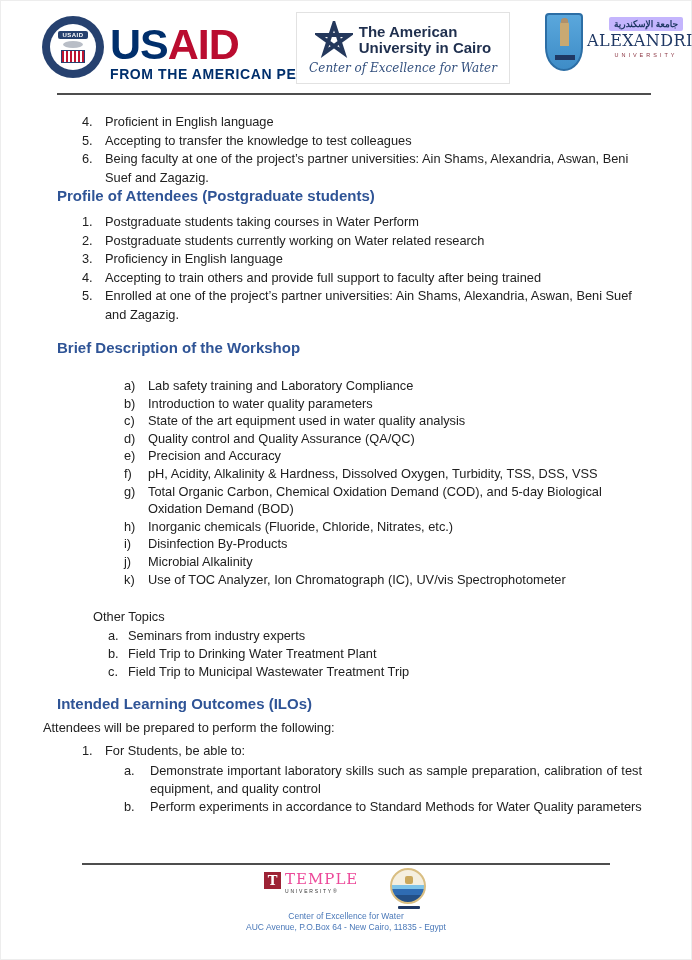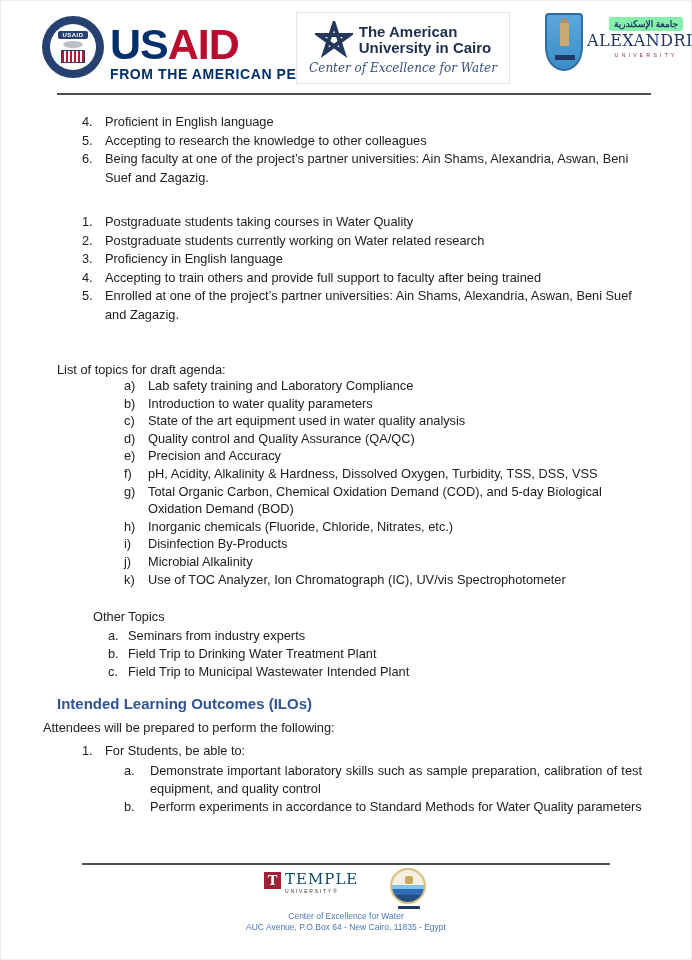--- a/index.html
+++ b/index.html
@@ -32,21 +32,21 @@
   .alex { position:absolute; left:545px; top:13px; display:flex; gap:4px; }
   .alex-shield { width:38px; height:58px; background:linear-gradient(#5aa7dc,#3e8cc7);
     border:2px solid #2c6ea5; box-sizing:border-box;
     border-radius:4px 4px 50% 50% / 4px 4px 40% 40%; position:relative; }
   .alex-tower { position:absolute; left:13px; top:7px; width:9px; height:24px; background:#c9a972;
     border-radius:2px 2px 0 0; }
   .alex-tower::before { content:""; position:absolute; left:1px; top:-4px; width:7px; height:5px;
     background:#b0906a; border-radius:50% 50% 0 0; }
   .alex-base { position:absolute; left:8px; bottom:9px; width:20px; height:5px; background:#1f3864; }
   .alex-col { display:flex; flex-direction:column; align-items:center; padding-top:4px; }
-  .alex-arabic { background:#86efac; color:#1f3864; font-weight:bold; font-size:9px;
+  .alex-arabic { background:#c4b5fd; color:#1f3864; font-weight:bold; font-size:9px;
     padding:2px 5px; border-radius:2px; white-space:nowrap; }
   .alex-name { font-family:"DejaVu Serif", serif; font-weight:normal; color:#1f3864;
     font-size:16px; letter-spacing:.5px; }
   .alex-sub { color:#8a3340; font-size:5.5px; letter-spacing:3px; margin-top:2px; }
   .header-rule { position:absolute; left:57px; top:93px; width:594px; height:2px; background:#4d4d4d; }
   
   .h-blue { position:absolute; color:#2F5496; font-weight:bold; font-size:15px; line-height:20px; }
   .plain { position:absolute; font-size:12.8px; line-height:18px; }
   .nlist { position:absolute; font-size:12.8px; }
   .nlist .row { display:flex; line-height:18.6px; }
@@ -56,21 +56,21 @@
   .num-24 { flex:0 0 24px; }
   .num-20 { flex:0 0 20px; }
   .num-26 { flex:0 0 26px; }
   .txt { flex:1; }
   .justify { text-align:justify; }
   
   .footer-rule { position:absolute; left:82px; top:863px; width:528px; height:2px; background:#4d4d4d; }
   .temple { position:absolute; left:264px; top:872px; display:flex; gap:4px; align-items:flex-start; }
   .temple-t { width:17px; height:17px; background:#9d2235; color:#fff; text-align:center;
     font-family:"DejaVu Serif", serif; font-weight:bold; font-size:13px; line-height:17px; }
-  .temple-name { font-family:"DejaVu Serif", serif; font-size:15px; color:#0c4a6e;
+  .temple-name { font-family:"DejaVu Serif", serif; font-size:15px; color:#ec4899;
     letter-spacing:1px; line-height:14px; }
   .temple-sub { font-size:5px; letter-spacing:1.8px; color:#333; margin-top:2px; }
   .emblem { position:absolute; left:390px; top:868px; width:36px; height:36px; border-radius:50%;
     border:2px solid #d9be82; box-sizing:border-box; overflow:hidden;
     background:linear-gradient(180deg,#f5efdf 0 46%,#7ec3e8 46% 58%,#2f6cb3 58% 78%,#234f86 78% 100%); }
   .emblem-dot { position:absolute; left:13px; top:6px; width:8px; height:8px;
     background:#caa85c; border-radius:2px; }
   .emblem-caption { position:absolute; left:398px; top:906px; width:22px; height:3px;
     background:#1f3864; border-radius:1px; }
   .footer-address { position:absolute; left:0; top:911px; width:692px; text-align:center;
@@ -122,52 +122,53 @@
 
   <div class="header-rule"></div>
 
   <div class="nlist" style="left:82px; top:113px; width:562px;">
     <div class="row">
         <span class="num">4.</span>
         <span class="txt">Proficient in English language</span>
       </div>
     <div class="row">
         <span class="num">5.</span>
-        <span class="txt">Accepting to research the knowledge to other colleagues</span>
+        <span class="txt">Accepting to transfer the knowledge to test colleagues</span>
       </div>
     <div class="row">
         <span class="num">6.</span>
         <span class="txt">Being faculty at one of the project’s partner universities: Ain Shams, Alexandria, Aswan, Beni Suef and Zagazig.</span>
       </div>
   </div>
 
+  <div class="h-blue" style="left:57px; top:186px;">Profile of Attendees (Postgraduate students)</div>
   <div class="nlist" style="left:82px; top:213px; width:562px;">
     <div class="row">
         <span class="num">1.</span>
-        <span class="txt">Postgraduate students taking courses in Water Quality</span>
+        <span class="txt">Postgraduate students taking courses in Water Perform</span>
       </div>
     <div class="row">
         <span class="num">2.</span>
         <span class="txt">Postgraduate students currently working on Water related research</span>
       </div>
     <div class="row">
         <span class="num">3.</span>
         <span class="txt">Proficiency in English language</span>
       </div>
     <div class="row">
         <span class="num">4.</span>
         <span class="txt">Accepting to train others and provide full support to faculty after being trained</span>
       </div>
     <div class="row">
         <span class="num">5.</span>
         <span class="txt">Enrolled at one of the project’s partner universities: Ain Shams, Alexandria, Aswan, Beni Suef and Zagazig.</span>
       </div>
   </div>
 
-  <div class="plain" style="left:57px; top:361px;">List of topics for draft agenda:</div>
+  <div class="h-blue" style="left:57px; top:338px;">Brief Description of the Workshop</div>
 
   <div class="nlist tlist" style="left:124px; top:377px; width:522px;">
     <div class="row">
         <span class="num-24">a)</span>
         <span class="txt">Lab safety training and Laboratory Compliance</span>
       </div>
     <div class="row">
         <span class="num-24">b)</span>
         <span class="txt">Introduction to water quality parameters</span>
       </div>
@@ -214,21 +215,21 @@
     <div class="row">
         <span class="num-20">a.</span>
         <span class="txt">Seminars from industry experts</span>
       </div>
     <div class="row">
         <span class="num-20">b.</span>
         <span class="txt">Field Trip to Drinking Water Treatment Plant</span>
       </div>
     <div class="row">
         <span class="num-20">c.</span>
-        <span class="txt">Field Trip to Municipal Wastewater Intended Plant</span>
+        <span class="txt">Field Trip to Municipal Wastewater Treatment Trip</span>
       </div>
   </div>
 
   <div class="h-blue" style="left:57px; top:694px;">Intended Learning Outcomes (ILOs)</div>
   <div class="plain" style="left:43px; top:719px;">Attendees will be prepared to perform the following:</div>
   <div class="nlist" style="left:82px; top:742px; width:560px;">
     <div class="row">
         <span class="num">1.</span>
         <span class="txt">For Students, be able to:</span>
       </div>

